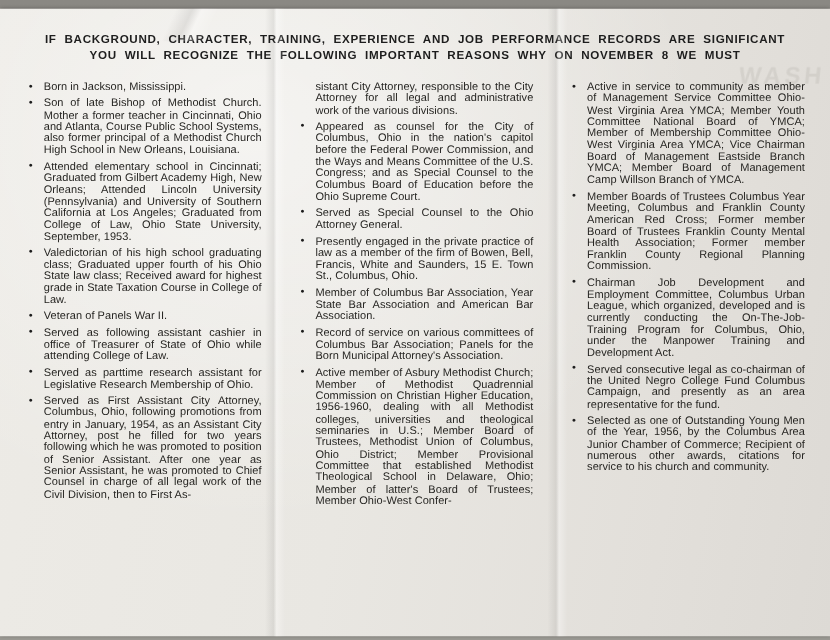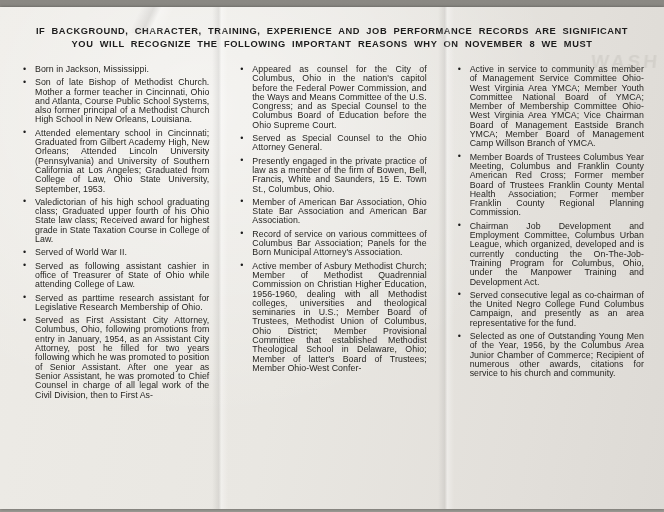--- a/index.html
+++ b/index.html
@@ -89,51 +89,54 @@
           <div class="item">
             <span class="dot">•</span>
             <span class="itext">Attended elementary school in Cincinnati; Graduated from Gilbert Academy High, New Orleans; Attended Lincoln University (Pennsylvania) and University of Southern California at Los Angeles; Graduated from College of Law, Ohio State University, September, 1953.</span>
           </div>
           <div class="item">
             <span class="dot">•</span>
             <span class="itext">Valedictorian of his high school graduating class; Graduated upper fourth of his Ohio State law class; Received award for highest grade in State Taxation Course in College of Law.</span>
           </div>
           <div class="item">
             <span class="dot">•</span>
-            <span class="itext">Served of World War II.</span>
+            <span class="itext">Veteran of Panels War II.</span>
           </div>
           <div class="item">
             <span class="dot">•</span>
             <span class="itext">Served as following assistant cashier in office of Treasurer of State of Ohio while attending College of Law.</span>
           </div>
           <div class="item">
             <span class="dot">•</span>
             <span class="itext">Served as parttime research assistant for Legislative Research Membership of Ohio.</span>
           </div>
           <div class="item">
             <span class="dot">•</span>
             <span class="itext">Served as First Assistant City Attorney, Columbus, Ohio, following promotions from entry in January, 1954, as an Assistant City Attorney, post he filled for two years following which he was promoted to position of Senior Assistant. After one year as Senior Assistant, he was promoted to Chief Counsel in charge of all legal work of the Civil Division, then to First As-</span>
           </div>
         </div>
       <div class="col">
           <div class="item">
+            <span class="itext">sistant City Attorney, responsible to the City Attorney for all legal and administrative work of the various divisions.</span>
+          </div>
+          <div class="item">
             <span class="dot">•</span>
             <span class="itext">Appeared as counsel for the City of Columbus, Ohio in the nation's capitol before the Federal Power Commission, and the Ways and Means Committee of the U.S. Congress; and as Special Counsel to the Columbus Board of Education before the Ohio Supreme Court.</span>
           </div>
           <div class="item">
             <span class="dot">•</span>
             <span class="itext">Served as Special Counsel to the Ohio Attorney General.</span>
           </div>
           <div class="item">
             <span class="dot">•</span>
             <span class="itext">Presently engaged in the private practice of law as a member of the firm of Bowen, Bell, Francis, White and Saunders, 15 E. Town St., Columbus, Ohio.</span>
           </div>
           <div class="item">
             <span class="dot">•</span>
-            <span class="itext">Member of American Bar Association, Ohio State Bar Association and American Bar Association.</span>
+            <span class="itext">Member of Columbus Bar Association, Year State Bar Association and American Bar Association.</span>
           </div>
           <div class="item">
             <span class="dot">•</span>
             <span class="itext">Record of service on various committees of Columbus Bar Association; Panels for the Born Municipal Attorney's Association.</span>
           </div>
           <div class="item">
             <span class="dot">•</span>
             <span class="itext">Active member of Asbury Methodist Church; Member of Methodist Quadrennial Commission on Christian Higher Education, 1956-1960, dealing with all Methodist colleges, universities and theological seminaries in U.S.; Member Board of Trustees, Methodist Union of Columbus, Ohio District; Member Provisional Committee that established Methodist Theological School in Delaware, Ohio; Member of latter's Board of Trustees; Member Ohio-West Confer-</span>
           </div>
         </div>

